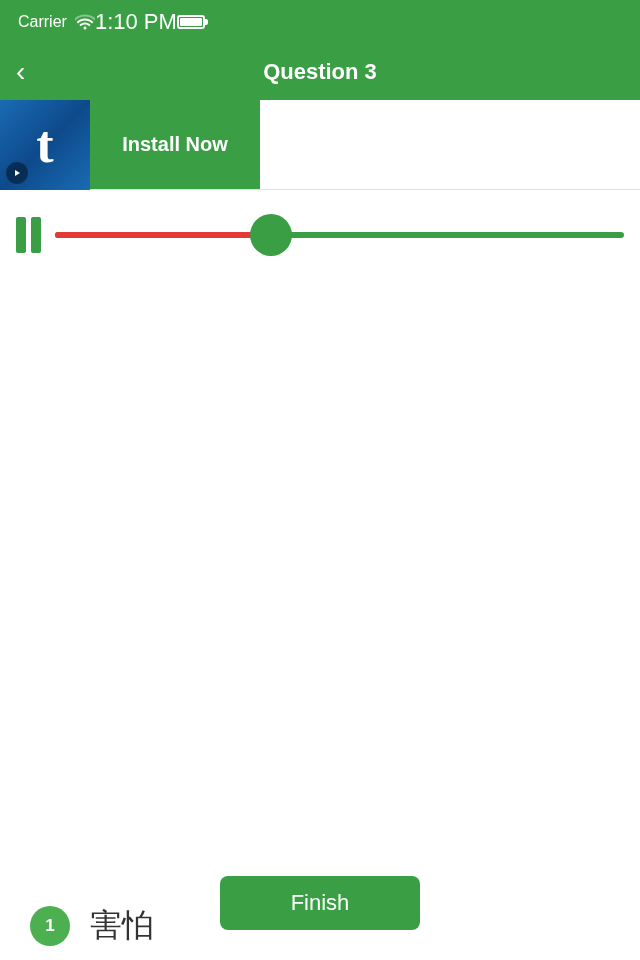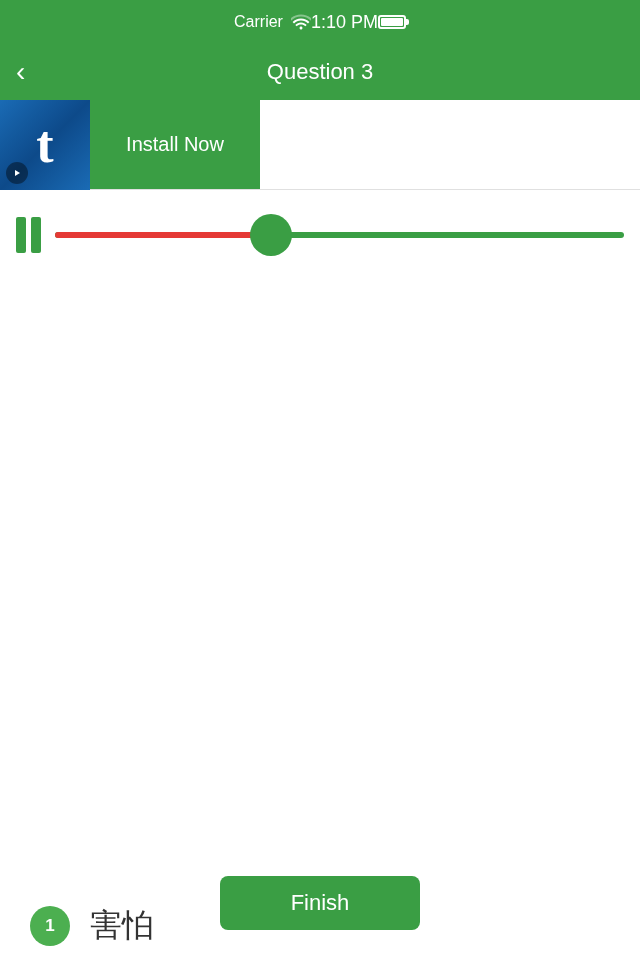--- a/index.html
+++ b/index.html
@@ -12,28 +12,28 @@
       overflow: hidden;
     }
 
     
     .status-bar {
       width: 640px;
       height: 44px;
       background: #3a9e44;
       display: flex;
       align-items: center;
-      justify-content: center;
+      justify-content: flex-start;
       padding: 0 18px;
       color: white;
       font-size: 16px;
       font-weight: 500;
     }
     .status-bar-left { display: flex; align-items: center; gap: 8px; }
-    .status-bar-center { font-size: 18px; font-weight: 500; }
+    .status-bar-center { font-size: 22px; font-weight: 500; }
     .status-bar-right { display: flex; align-items: center; gap: 6px; }
     .battery-icon {
       width: 28px; height: 14px;
       border: 2px solid white;
       border-radius: 3px;
       position: relative;
       display: flex; align-items: center; padding: 1px;
     }
     .battery-icon::after {
       content: '';
@@ -64,21 +64,21 @@
       left: 16px;
       color: white;
       font-size: 28px;
       font-weight: 300;
       line-height: 1;
       cursor: pointer;
     }
     .nav-title {
       color: white;
       font-size: 22px;
-      font-weight: 400;
+      font-weight: 700;
     }
 
     
     .ad-banner {
       width: 640px;
       height: 90px;
       background: #fff;
       display: flex;
       align-items: stretch;
       border-bottom: 1px solid #e0e0e0;
@@ -116,21 +116,21 @@
       align-items: center;
       padding: 0 16px;
       font-size: 17px;
       color: #333;
     }
     .ad-install-btn {
       width: 170px;
       background: #3a9e44;
       color: white;
       font-size: 20px;
-      font-weight: 400;
+      font-weight: 700;
       display: flex;
       align-items: center;
       justify-content: center;
       cursor: pointer;
       flex-shrink: 0;
     }
 
     
     .slider-area {
       width: 640px;

